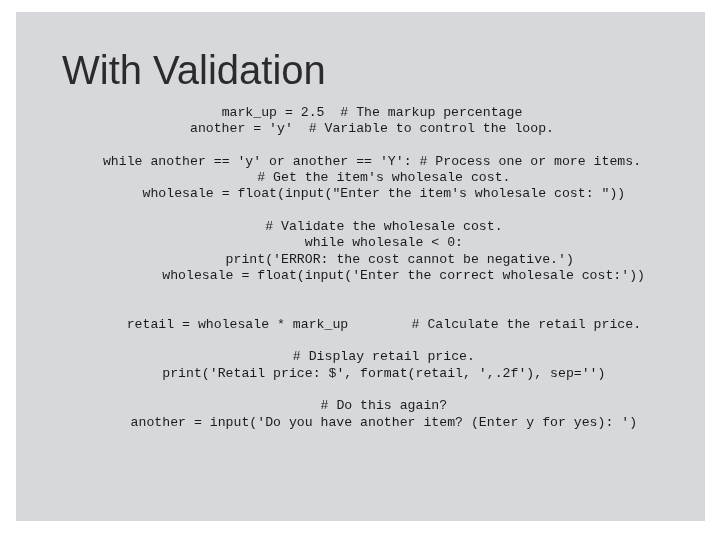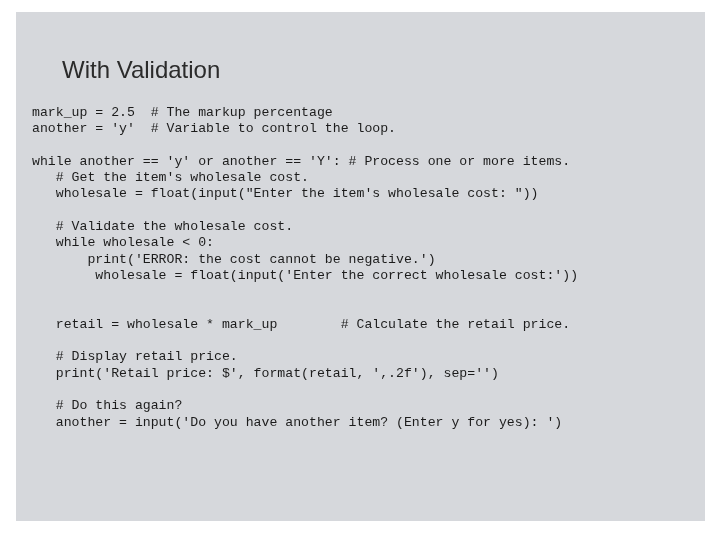--- a/index.html
+++ b/index.html
@@ -29,38 +29,39 @@
     width: 689px;
     height: 509px;
     background: #d6d8dc;
   }
   #slide-title {
     position: absolute;
     left: 46px;
     top: 38px;
     width: 620px;
     font-family: "Liberation Sans", sans-serif;
-    font-size: 24px;
+    font-size: 40px;
     font-weight: 400;
     line-height: 40px;
     color: #2b2b2b;
     letter-spacing: 0px;
     white-space: pre;
   }
   #code-block {
     position: absolute;
     left: 16px;
     top: 93px;
     width: 680px;
     font-family: "Liberation Mono", "DejaVu Sans Mono", monospace;
     font-size: 13.2px;
     line-height: 16.3px;
     color: #1c1c1c;
     white-space: pre;
     letter-spacing: 0px;
+    text-align: center;
   }
   .code-line {
     display: block;
     min-height: 16.3px;
     white-space: pre;
   }
   .code-line.blank {
     height: 16.3px;
   }
 </style>

